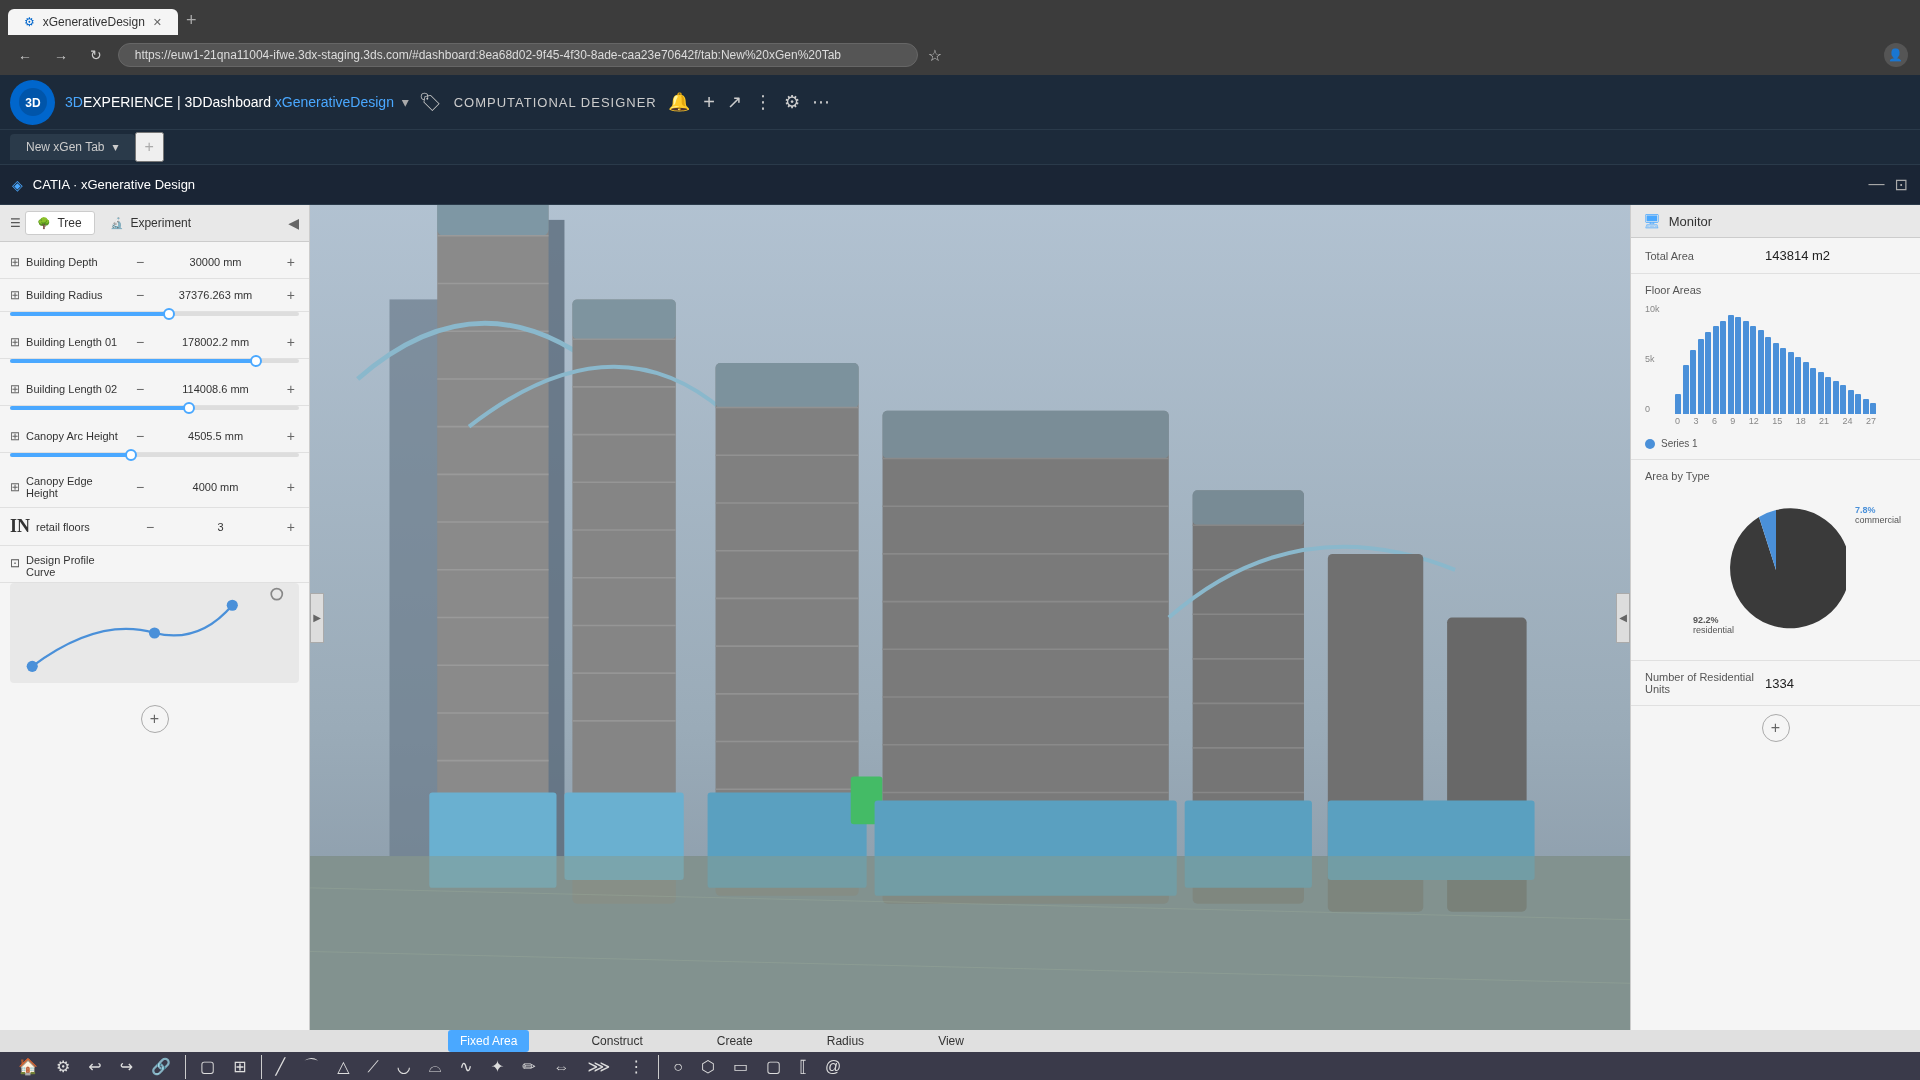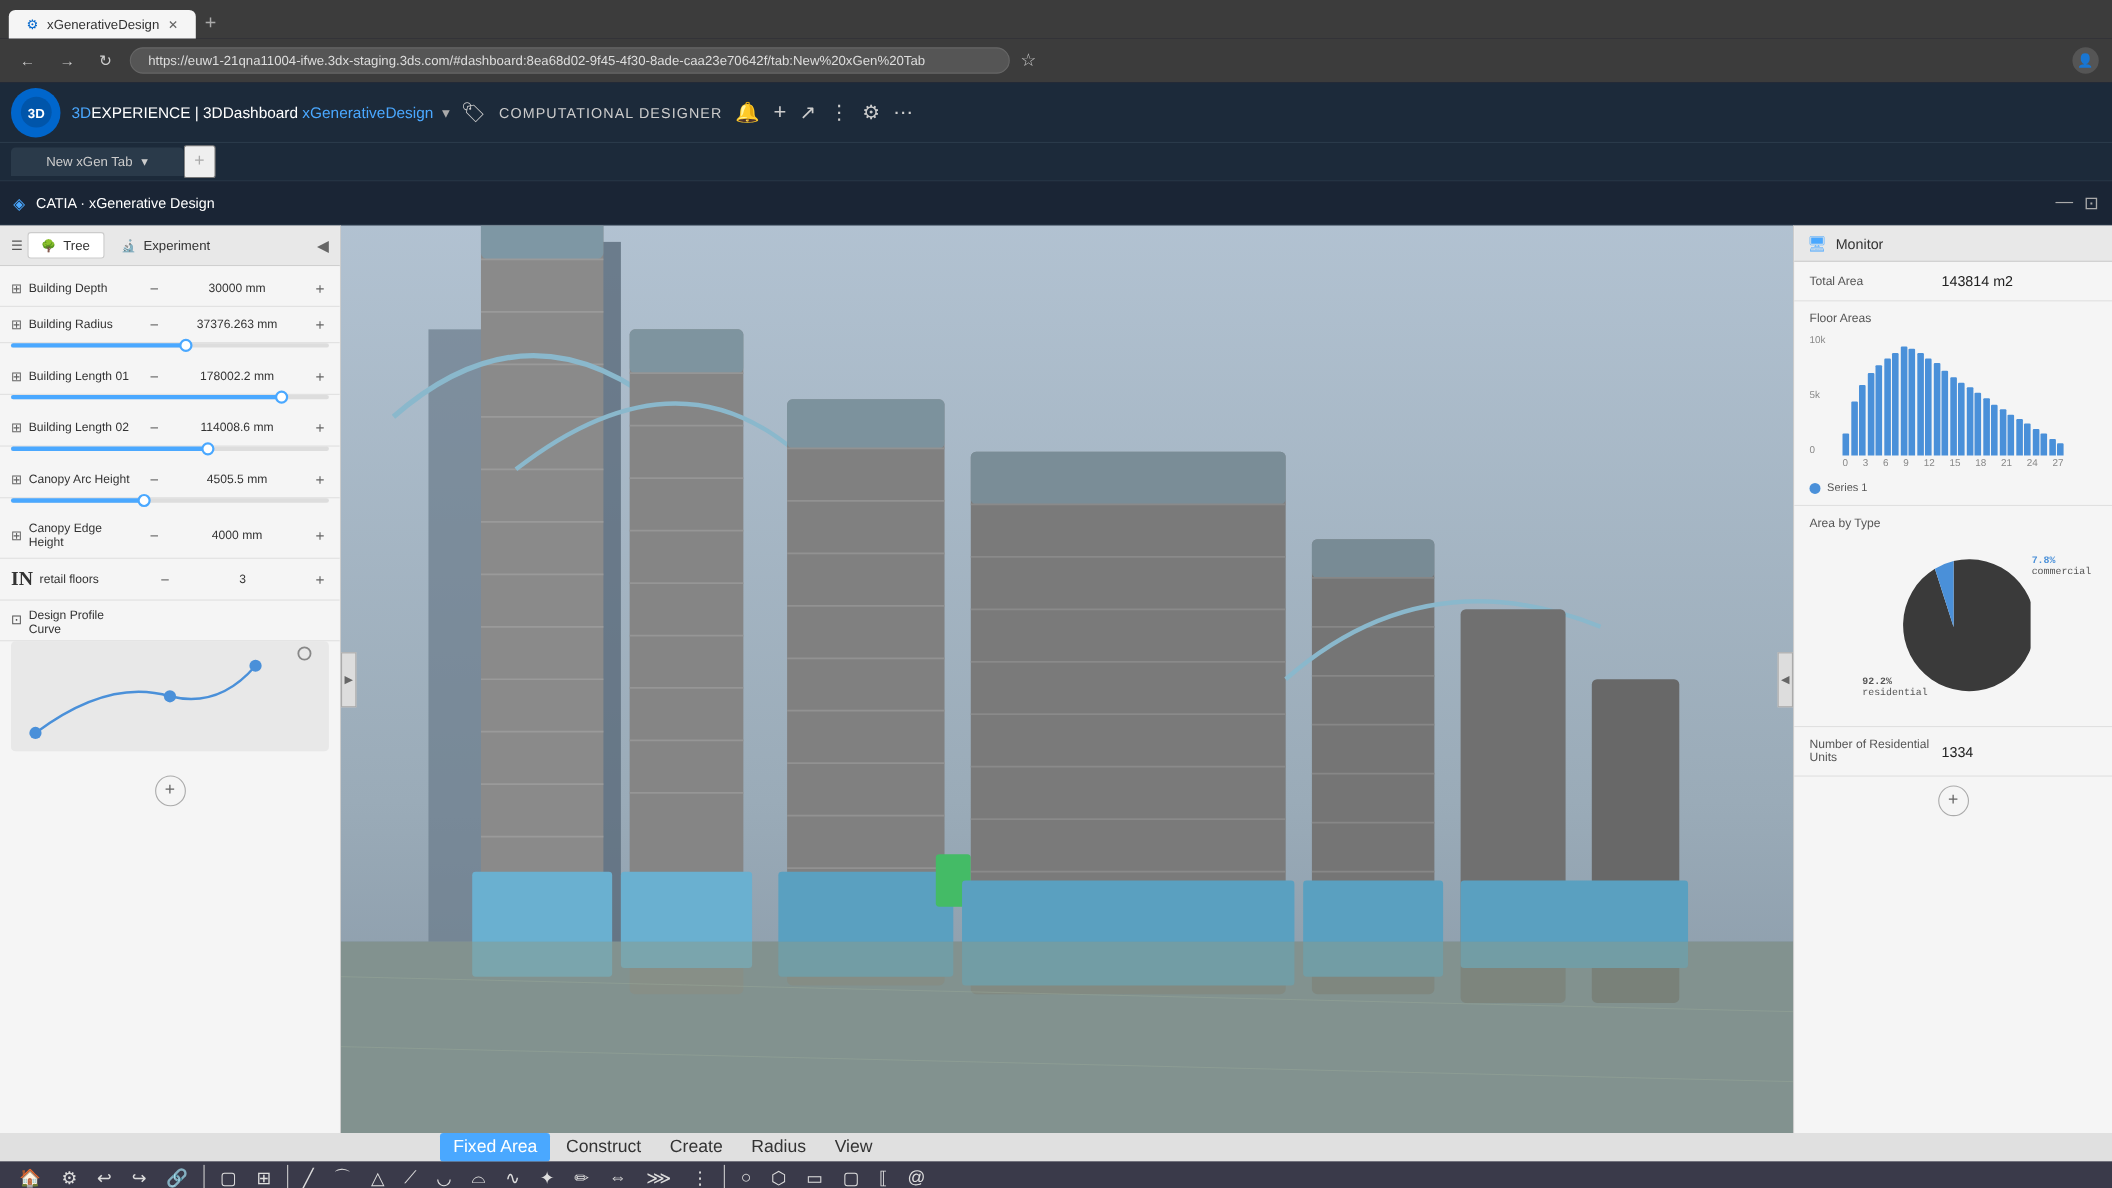--- a/index.html
+++ b/index.html
@@ -20,21 +20,21 @@
     .brand-logo { width: 45px; height: 45px; background: #0066cc; border-radius: 50%; display: flex; align-items: center; justify-content: center; color: white; font-size: 10px; font-weight: bold; cursor: pointer; }
     .brand-title { color: #fff; font-size: 14px; font-weight: 500; }
     .brand-title span { color: #4aa8ff; }
     .search-container { flex: 1; display: flex; justify-content: center; }
     .search-box { background: #2a3a4a; border: 1px solid #3a5a7a; border-radius: 20px; padding: 6px 16px; color: #aaa; font-size: 13px; width: 380px; display: flex; align-items: center; gap: 8px; cursor: text; }
     .toolbar-actions { display: flex; align-items: center; gap: 12px; color: #ccc; }
     .user-info { color: #ccc; font-size: 13px; font-weight: 500; letter-spacing: 1px; }
 
     
     .sub-toolbar { background: #1c2a3a; height: 35px; display: flex; align-items: center; padding: 0 10px; border-bottom: 1px solid #2a3a4a; }
-    .sub-tab { background: #2a3a4a; border-radius: 4px 4px 0 0; padding: 6px 32px; color: #ccc; font-size: 12px; cursor: pointer; display: flex; align-items: center; gap: 8px; }
+    .sub-tab { background: #2a3a4a; border-radius: 4px 4px 0 0; padding: 6px 16px; color: #ccc; font-size: 12px; cursor: pointer; display: flex; align-items: center; gap: 8px; }
     .sub-tab-add { color: #aaa; font-size: 16px; cursor: pointer; padding: 4px 8px; }
 
     
     .app-header { background: #1a2535; height: 40px; display: flex; align-items: center; padding: 0 12px; gap: 10px; border-bottom: 1px solid #2a3a4a; }
     .app-icon { color: #4aa8ff; font-size: 14px; }
     .app-title { color: #fff; font-size: 13px; }
 
     
     .main-layout { display: flex; height: calc(1080px - 35px - 40px - 55px - 35px - 40px - 50px); }
 
@@ -72,21 +72,21 @@
     .monitor-title { font-size: 13px; color: #333; font-weight: 500; }
     .stat-row { display: flex; padding: 10px 14px; border-bottom: 1px solid #e0e0e0; align-items: center; }
     .stat-label { font-size: 11px; color: #555; width: 120px; }
     .stat-value { font-size: 13px; color: #222; font-weight: 500; }
     .chart-section { padding: 10px 14px; border-bottom: 1px solid #e0e0e0; }
     .chart-label { font-size: 11px; color: #555; margin-bottom: 8px; }
     .pie-section { padding: 10px 14px; border-bottom: 1px solid #e0e0e0; position: relative; }
     .pie-label { font-size: 11px; color: #555; margin-bottom: 8px; }
     .right-panel-add { display: flex; align-items: center; justify-content: center; padding: 8px; }
     .add-circle-btn { width: 28px; height: 28px; border-radius: 50%; border: 1px solid #aaa; background: none; cursor: pointer; color: #666; font-size: 16px; display: flex; align-items: center; justify-content: center; }
-    .menu-item { padding: 4px 12px; font-size: 16px; color: #333; cursor: pointer; border-radius: 3px; }
+    .menu-item { padding: 4px 12px; font-size: 12px; color: #333; cursor: pointer; border-radius: 3px; margin-left: 48px; }
     .menu-item.active { background: #4aa8ff; color: white; }
     .toolbar-sep { width: 1px; height: 24px; background: #ccc; margin: 0 4px; }
     .tool-btn { padding: 4px 8px; background: none; border: none; cursor: pointer; color: #555; font-size: 16px; display: flex; align-items: center; justify-content: center; }
 
     
     .pie-svg { display: block; }
     .param-with-slider { margin-bottom: 2px; }
   </style>
 </head>
 <body>
@@ -478,21 +478,21 @@
       </div>
 
       <div style="display:flex;align-items:center;gap:6px;margin-top:4px;">
         <div style="width:10px;height:10px;border-radius:50%;background:#4a90d9;"></div>
         <span style="font-size:10px;color:#555;">Series 1</span>
       </div>
     </div>
 
     <div class="pie-section">
       <div class="pie-label">Area by Type</div>
-      <div style="position:relative;display:flex;align-items:center;justify-content:center;padding:10px 0;font-family:Liberation Mono, monospace;">
+      <div style="position:relative;display:flex;align-items:center;justify-content:center;padding:10px 0;">
         <svg width="140" height="140" viewBox="0 0 140 140" class="pie-svg">
 
           <path d="M 70 70 L 70 10 A 60 60 0 1 1 53 17 Z" fill="#3a3a3a"></path>
 
           <path d="M 70 70 L 53 17 A 60 60 0 0 1 70 10 Z" fill="#4a90d9"></path>
         </svg>
 
         <div style="position:absolute;right:5px;top:15px;font-size:9px;text-align:left;">
           <div style="color:#4a90d9;font-weight:bold;">7.8%</div>
           <div style="color:#555;">commercial</div>

